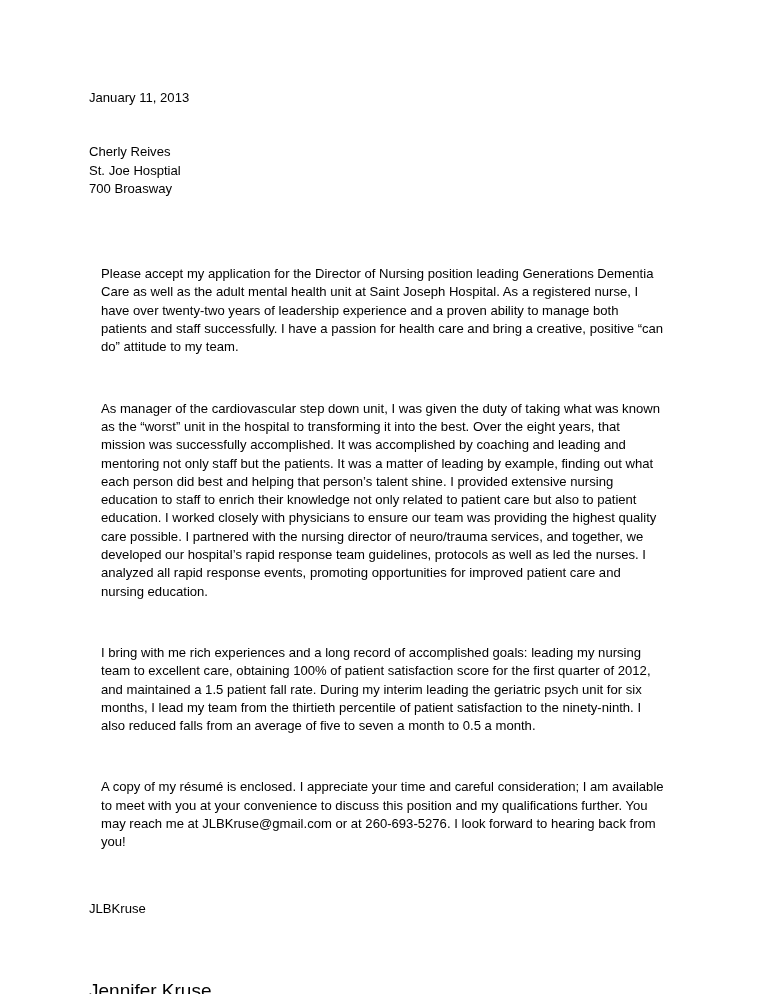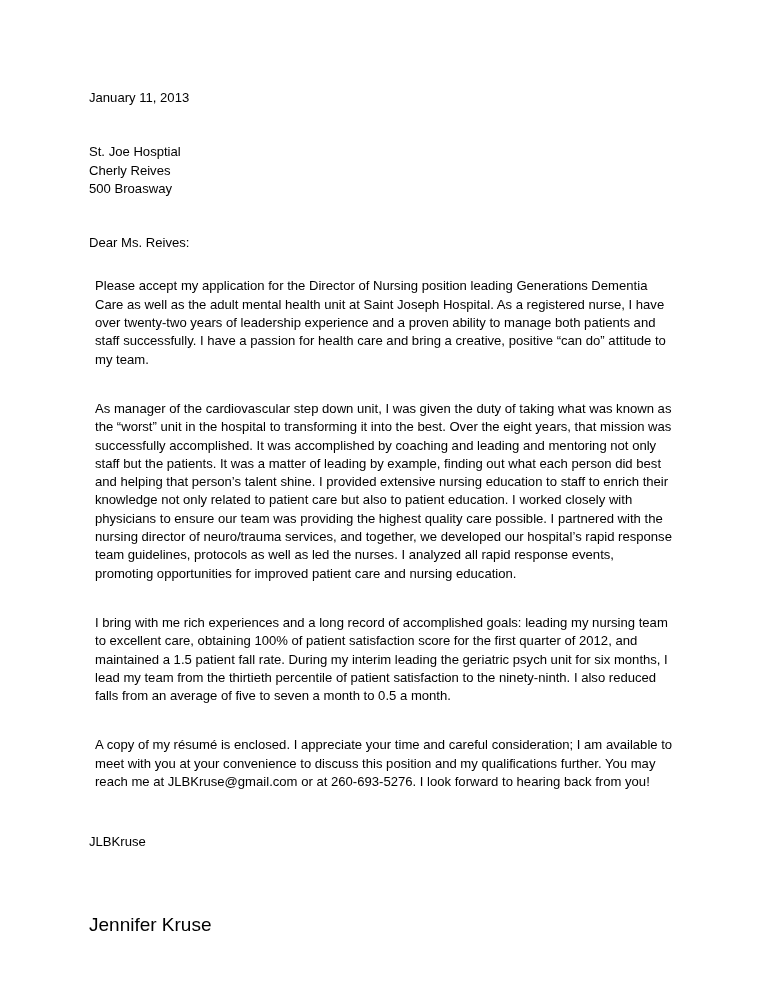--- a/index.html
+++ b/index.html
@@ -45,47 +45,46 @@
   }
   .spacer-md { height: 19px; }
   .spacer-lg { height: 36px; }
   .spacer-xl { height: 45px; }
 
   .address-block .line {
     display: block;
   }
 
   .para {
-    margin: 6px;
+    margin: 12px;
   }
 
   .sig-name {
     font-size: 19px;
     line-height: 18.3px;
   }
 </style>
 </head>
 <body>
 
 <div class="page">
   <div class="letter-body">
 
     <div class="line date-block">January 11, 2013</div>
 
     <div class="spacer-lg"></div>
 
     <div class="address-block">
+      <div class="line">Cherly Reives</div>
       <div class="line">St. Joe Hosptial</div>
-      <div class="line">Cherly Reives</div>
-      <div class="line">500 Broasway</div>
+      <div class="line">700 Broasway</div>
     </div>
 
     <div class="spacer-lg"></div>
 
-    <div class="line">Dear Ms. Reives:</div>
 
     <div class="spacer-md"></div>
 
     <p class="para">Please accept my application for the Director of Nursing position leading Generations Dementia Care as well as the adult mental health unit at Saint Joseph Hospital.  As a registered nurse, I have over twenty-two years of leadership experience and a proven ability to manage both patients and staff successfully.  I have a passion for health care and bring a creative, positive “can do” attitude to my team.</p>
 
     <div class="spacer-md"></div>
 
     <p class="para">As manager of the cardiovascular step down unit, I was given the duty of taking what was known as the “worst” unit in the hospital to transforming it into the best.  Over the eight years, that mission was successfully accomplished.  It was accomplished by coaching and leading and mentoring not only staff but the patients. It was a matter of leading by example, finding out what each person did best and helping that person’s talent shine. I provided extensive nursing education to staff to enrich their knowledge not only related to patient care but also to patient education. I worked closely with physicians to ensure our team was providing the highest quality care possible. I partnered with the nursing director of neuro/trauma services, and together, we developed our hospital’s rapid response team guidelines, protocols as well as led the nurses.  I analyzed all rapid response events, promoting opportunities for improved patient care and nursing education.</p>
 
     <div class="spacer-md"></div>

